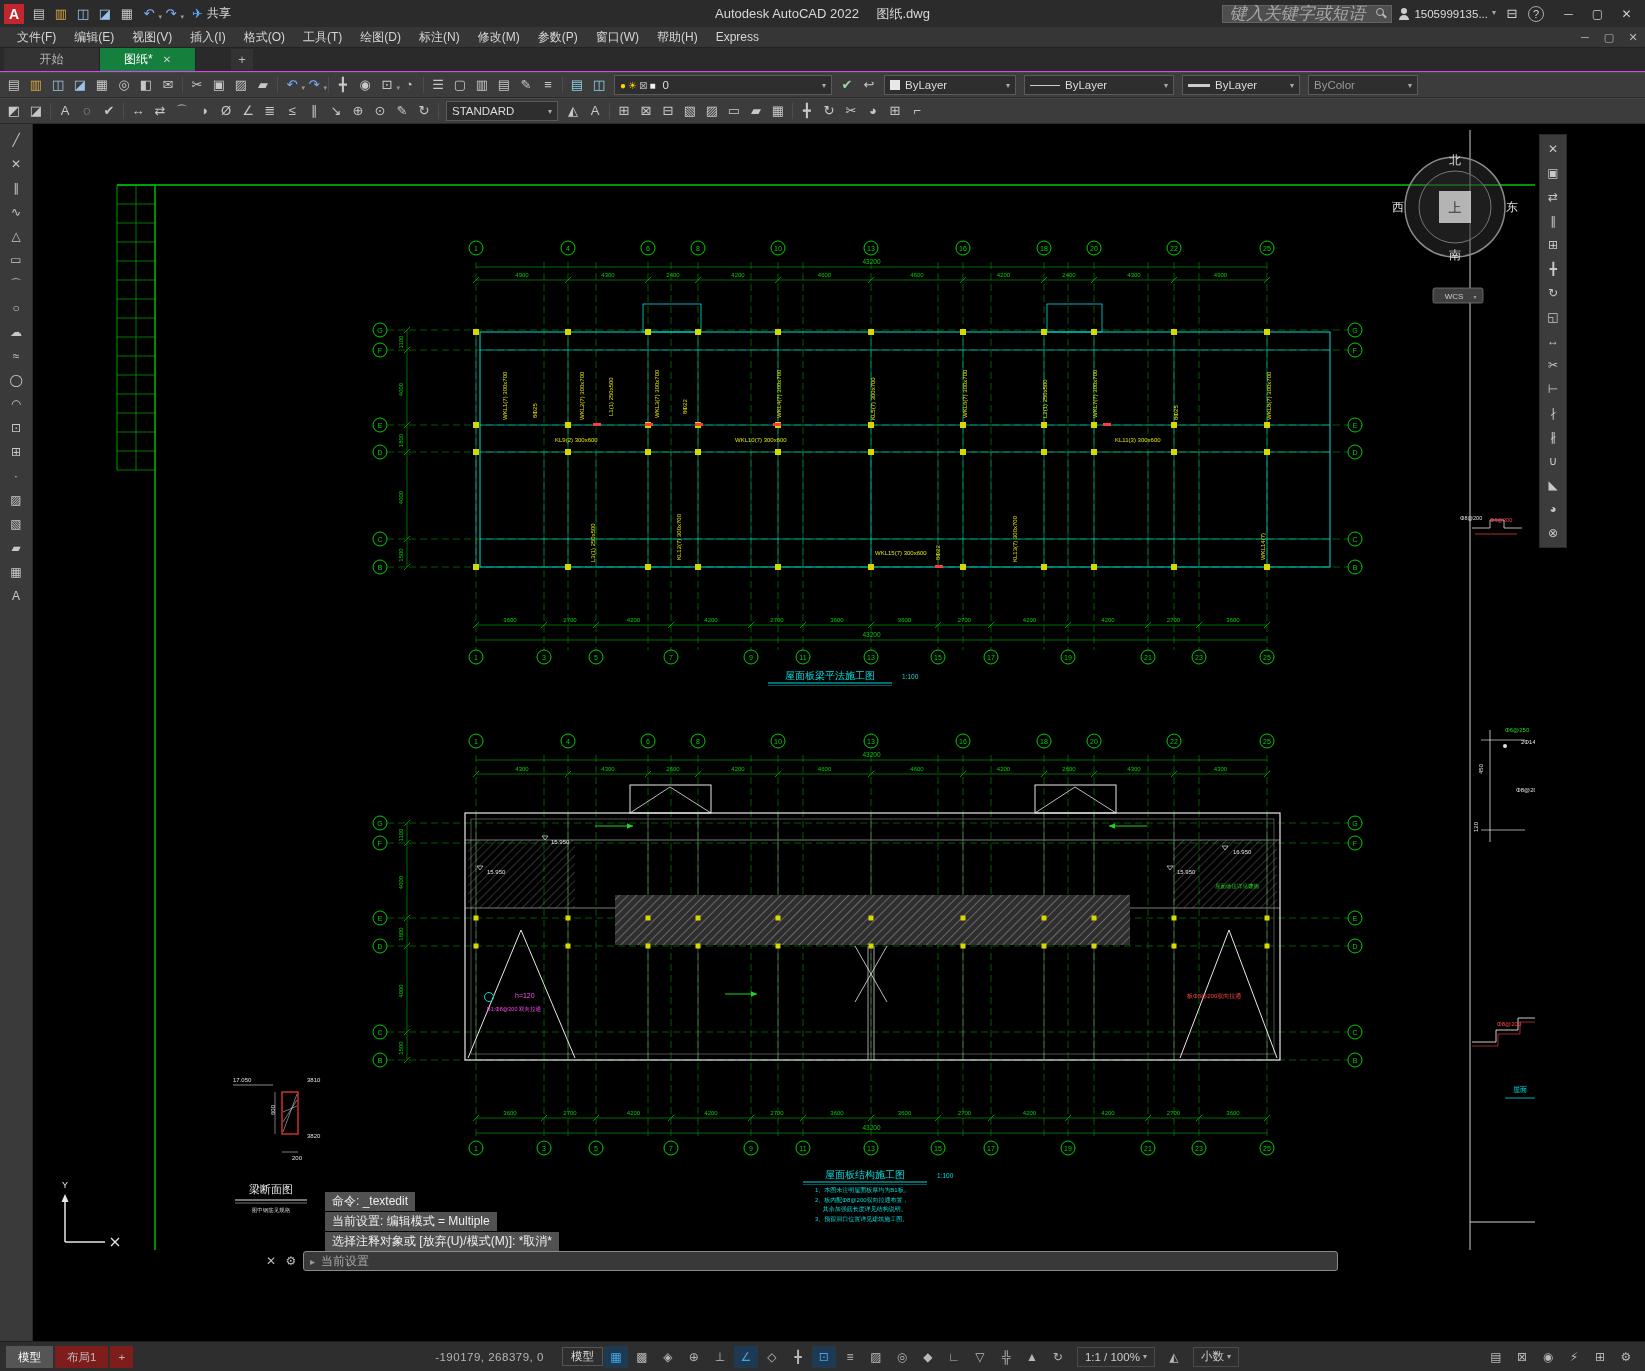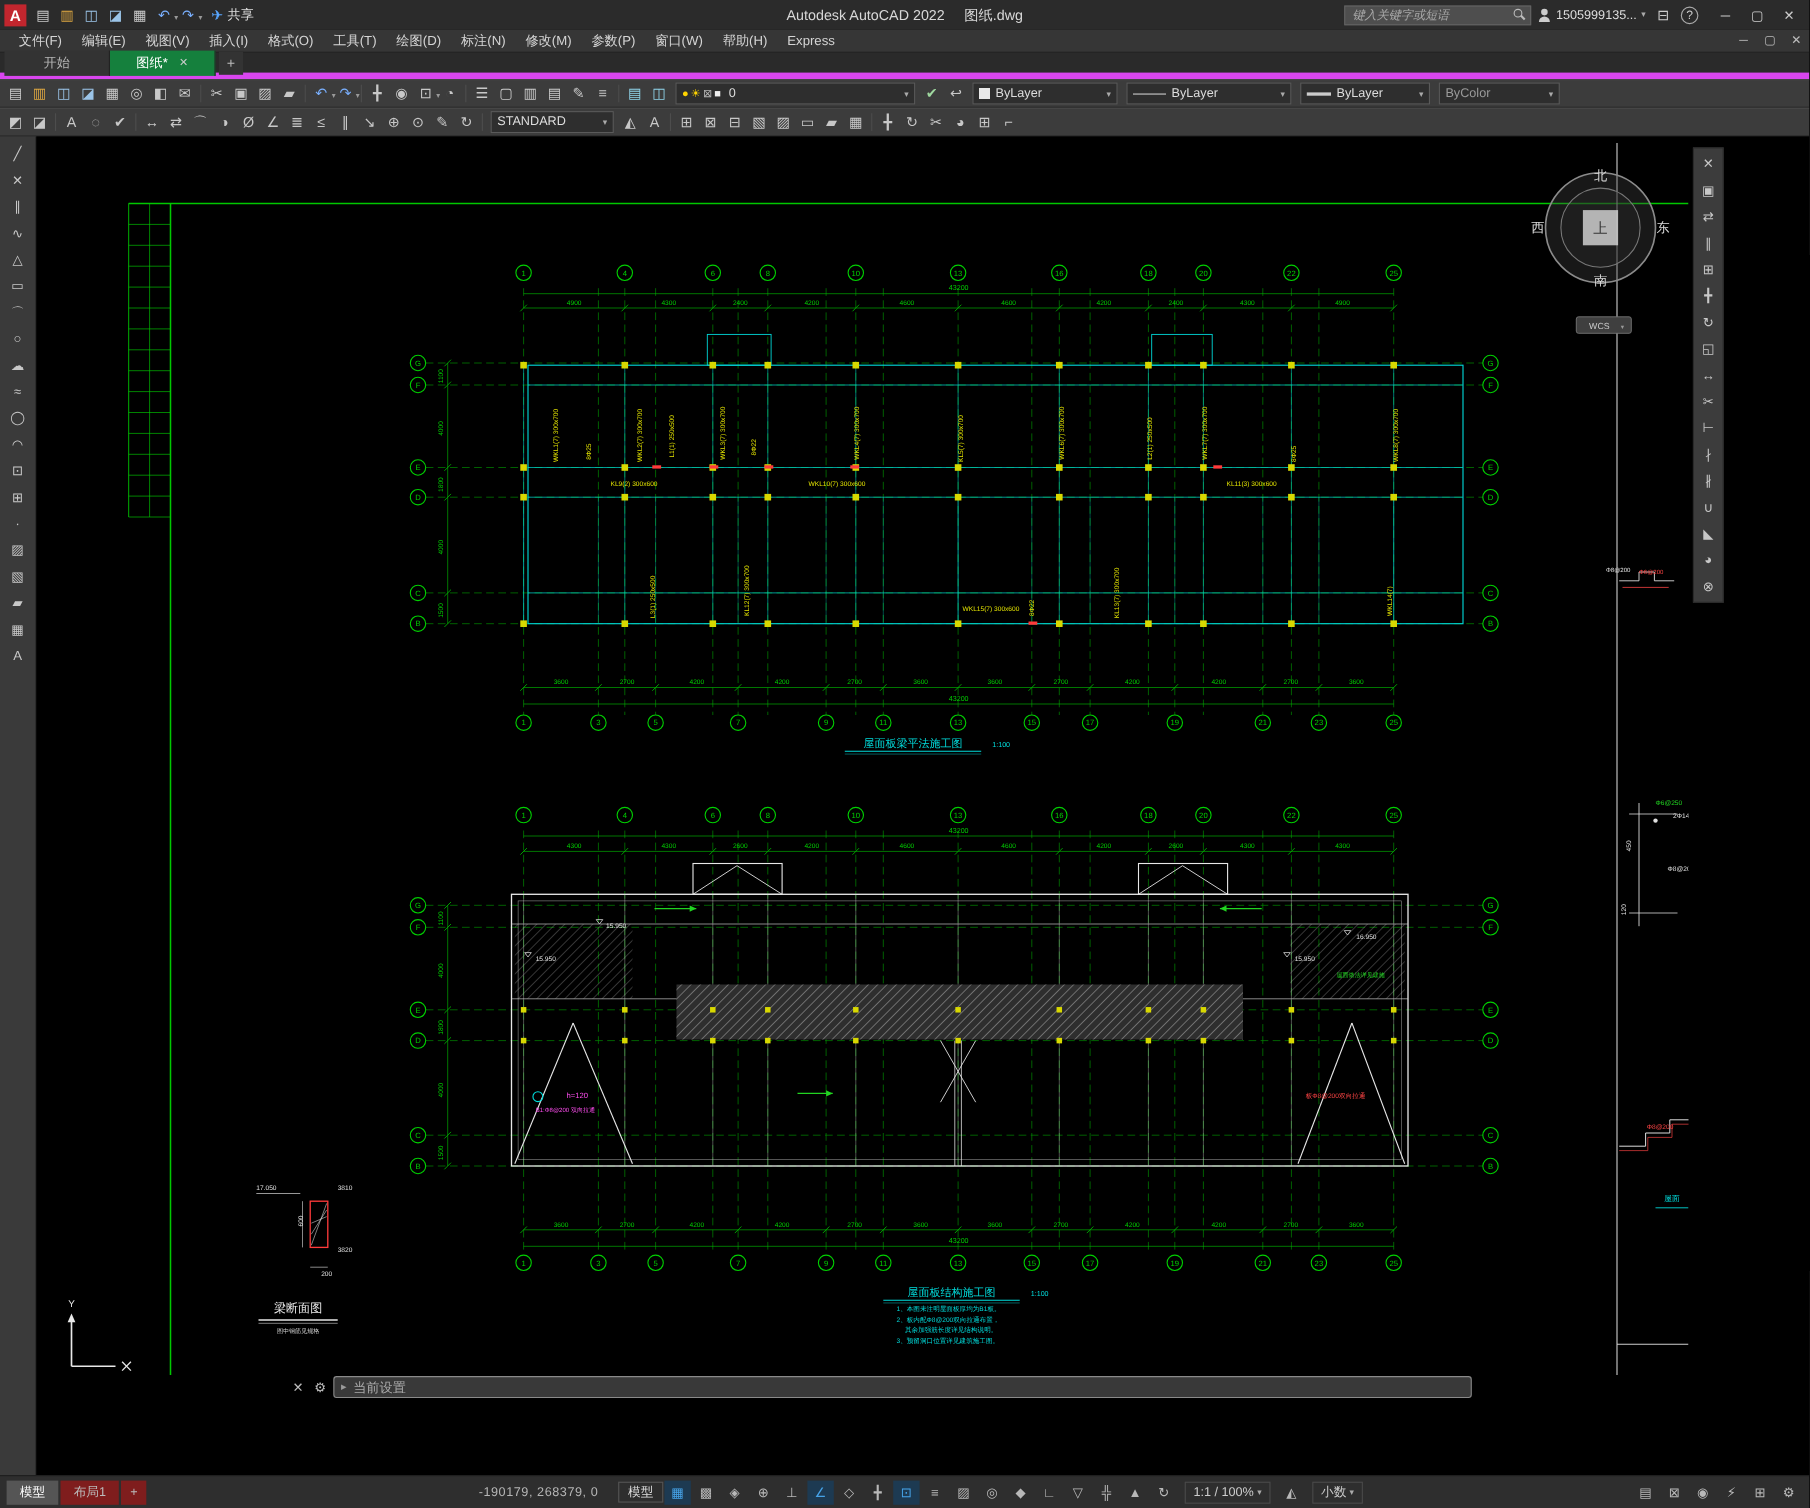--- a/index.html
+++ b/index.html
@@ -12,21 +12,21 @@
   .qat{display:flex;align-items:center;}
   .tbtn{position:relative;width:22px;height:22px;line-height:22px;text-align:center;color:#c8c8c8;font-size:13px;cursor:default;}
   .tbtn .drop{position:absolute;right:-2px;bottom:-3px;font-size:7px;color:#999;}
   .tsep{width:1px;height:16px;background:#4d4d4d;margin:0 3px;display:inline-block;}
   .share{display:flex;align-items:center;gap:4px;margin-left:10px;font-size:12px;color:#ddd;}
   .share .plane{color:#58a6ff;font-size:13px;}
   .titletext{position:absolute;left:50%;transform:translateX(-50%);font-size:13px;color:#d8d8d8;white-space:nowrap;}
   .titletext .doc{margin-left:14px;}
   .tright{margin-left:auto;display:flex;align-items:center;gap:6px;}
   .tsearch{display:flex;align-items:center;background:#4e4e4e;border:1px solid #636363;height:18px;padding:0 4px;width:170px;}
-  .tsearch input{flex:1;background:transparent;border:none;outline:none;color:#ccc;font-size:11px;width:130px;font-style:italic;}
+  .tsearch input{flex:1;background:transparent;border:none;outline:none;color:#ccc;font-size:17px;width:130px;font-style:italic;}
   .tsearch input::placeholder{color:#a8a8a8;font-style:italic;}
   .mag{width:11px;height:11px;position:relative;display:inline-block;}
   .mag::before{content:"";position:absolute;width:6px;height:6px;border:1.5px solid #bbb;border-radius:50%;left:0;top:0;}
   .mag::after{content:"";position:absolute;width:5px;height:1.5px;background:#bbb;transform:rotate(45deg);left:6px;top:7px;}
   .user{display:flex;gap:4px;font-size:11.5px;color:#ddd;}
   .person{width:12px;height:12px;position:relative;display:inline-block;}
   .person::before{content:"";position:absolute;top:0;left:3px;width:6px;height:6px;border-radius:50%;background:#ccc;}
   .person::after{content:"";position:absolute;bottom:0;left:1px;width:10px;height:5px;border-radius:5px 5px 0 0;background:#ccc;}
   .caret{font-size:8px;color:#aaa;}
   .tbtn2{width:20px;text-align:center;color:#ccc;font-size:13px;}
@@ -34,21 +34,21 @@
   .winbtns{display:flex;margin-left:4px;}
   .winbtns span{width:29px;height:24px;text-align:center;line-height:24px;font-size:12px;color:#ccc;}
 
   
   .menubar{height:21px;background:#363636;display:flex;align-items:center;font-size:12px;color:#d5d5d5;padding-left:8px;border-bottom:1px solid #222;}
   .mitem{padding:0 9px;height:100%;line-height:21px;}
   .docctl{margin-left:auto;display:flex;}
   .docctl span{width:24px;text-align:center;font-size:11px;color:#bbb;line-height:21px;}
 
   
-  .tabbar{height:24px;background:#2a2a2a;display:flex;align-items:center;padding-left:4px;border-bottom:6px solid #d946ef;}
+  .tabbar{height:24px;background:#2a2a2a;display:flex;align-items:center;padding-left:4px;border-bottom:1px solid #d946ef;gap:32px;}
   .ftab{height:23px;min-width:96px;padding:0 14px;display:flex;align-items:center;justify-content:center;gap:10px;background:#333;color:#b5b5b5;font-size:12px;border-right:1px solid #222;}
   .ftab.active{background:#15803d;color:#fff;}
   .ftab .close{font-size:10px;color:#ccc;}
   .plustab{width:22px;height:21px;margin-left:3px;background:#333;color:#bbb;text-align:center;line-height:21px;font-size:13px;}
 
   
   .toolbar{height:26px;background:#3c3c3c;display:flex;align-items:center;padding-left:3px;border-top:1px solid #474747;border-bottom:1px solid #2a2a2a;}
   .iconstrip{display:flex;align-items:center;}
   .combo{height:20px;background:#2e2e2e;border:1px solid #5a5a5a;color:#ddd;font-size:11.5px;display:flex;align-items:center;padding:0 5px;margin:0 4px;gap:5px;}
   .combo .caret{margin-left:auto;}
@@ -949,20 +949,25 @@
           <span class="vbtn">↔</span>
           <span class="vbtn">✂</span>
           <span class="vbtn">⊢</span>
           <span class="vbtn">∤</span>
           <span class="vbtn">∦</span>
           <span class="vbtn">∪</span>
           <span class="vbtn">◣</span>
           <span class="vbtn">◕</span>
           <span class="vbtn">⊗</span>
         </div>
+      <div class="cmdhist" id="cmdhist">
+          <div class="histline">命令: _textedit</div>
+          <div class="histline">当前设置: 编辑模式 = Multiple</div>
+          <div class="histline">选择注释对象或 [放弃(U)/模式(M)]: *取消*</div>
+        </div>
       <div class="cmdbar">
         <span class="cmdx">✕</span>
         <span class="cmdg">⚙</span>
         <span class="cmdfield">
           <span class="cmdcaret">▸</span>
           <span class="cmdtext">当前设置</span>
         </span>
       </div>
     </div>
   </div>

